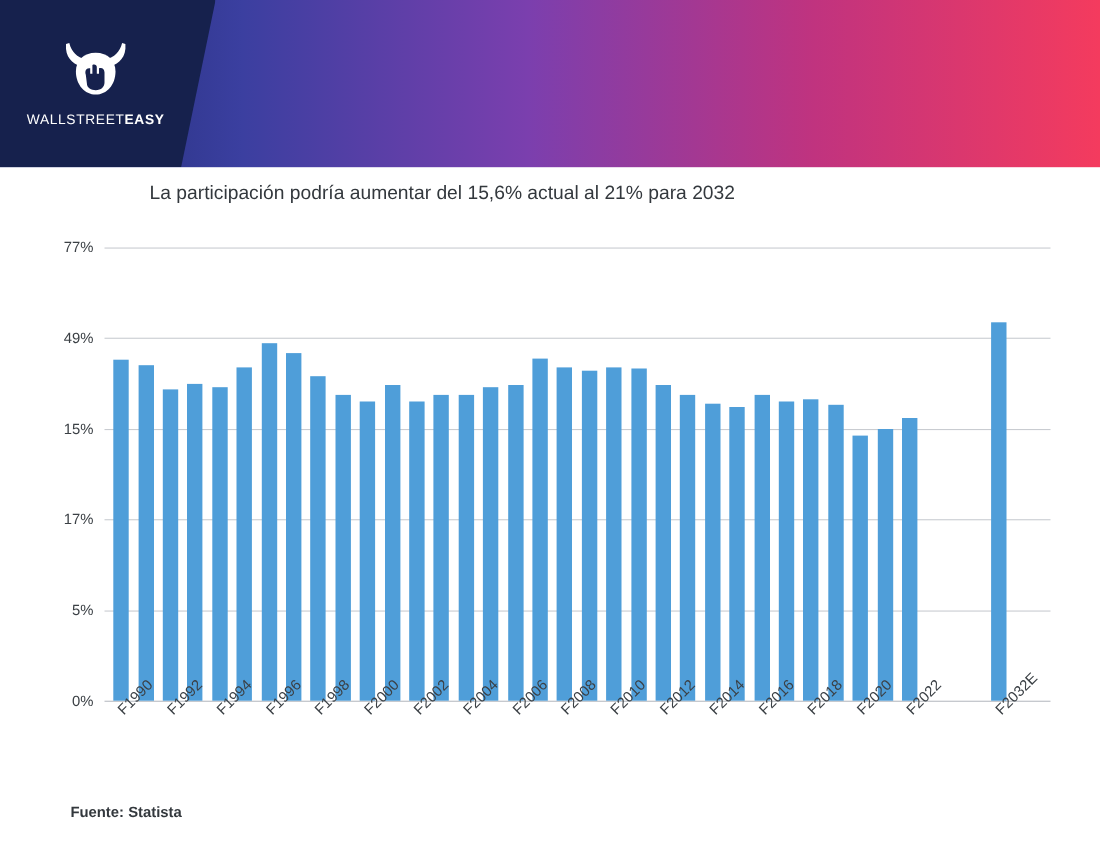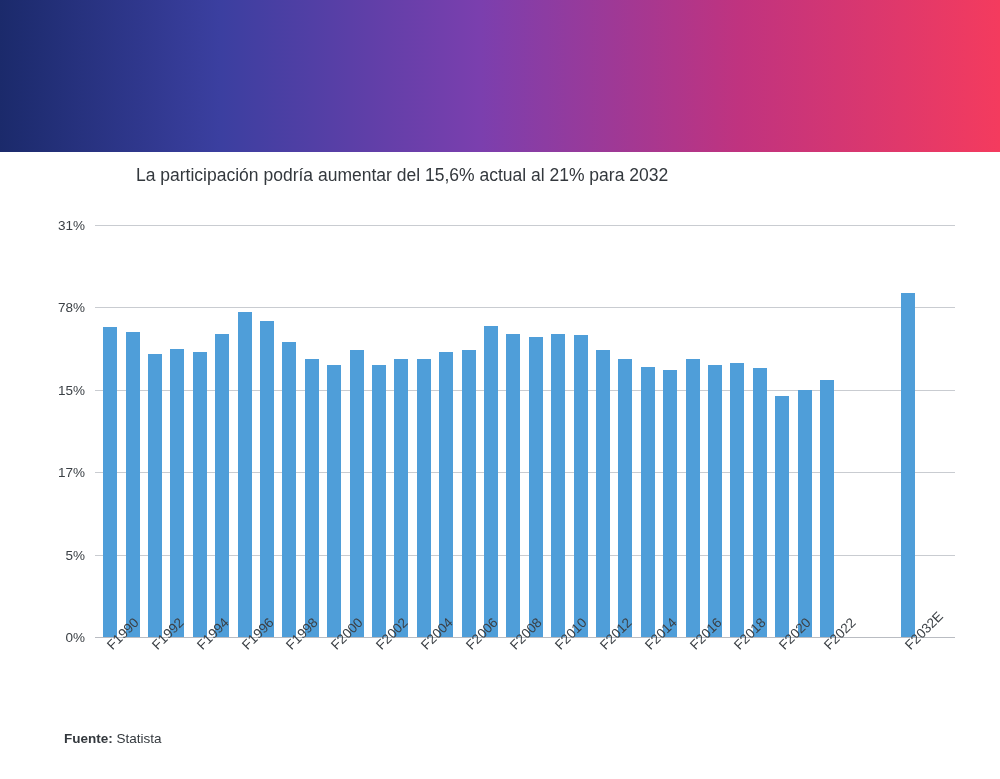--- a/index.html
+++ b/index.html
@@ -135,42 +135,55 @@
   }
 
   
   .source {
     position: absolute;
     left: 64px; top: 731px;
     font-size: 13.5px;
     color: #33383d;
   }
   .source b { font-weight: 700; }
-  .source span.val { font-weight: 400; }
+  .source span.val { font-weight: 700; }
 </style>
 </head>
 <body>
 
 <div id="page">
 
   <div class="header">
+    <div class="logo-panel">
+      <div class="logo-mark">
+        <svg width="66" height="58" viewBox="0 0 66 58" xmlns="http://www.w3.org/2000/svg">
+          <path d="M6 4 C5 16, 12 22, 19 24 L24 18 C16 16, 11 11, 9 3 Z" fill="#ffffff"></path>
+          <path d="M60 4 C61 16, 54 22, 47 24 L42 18 C50 16, 55 11, 57 3 Z" fill="#ffffff"></path>
+          <path d="M33 12 C22 12, 15 19, 15 29 C15 41, 23 50, 33 50 C43 50, 51 41, 51 29 C51 19, 44 12, 33 12 Z" fill="#ffffff"></path>
+          <path d="M27 26 C24 26, 23 29, 24 32 L25 40 C25 44, 29 46, 33 46 C38 46, 41 43, 41 39 L41 30 C41 27, 39 25, 36 26 L36 31 L34 31 L34 25 C34 23, 32 22, 30 23 L30 31 L28 31 L28 26 Z" fill="#16214d"></path>
+        </svg>
+      </div>
+      <div class="logo-text">
+        <span>WALLSTREET</span><b>EASY</b>
+      </div>
+    </div>
     <div class="header-title">
     </div>
   </div>
 
   <div class="subtitle">La participación podría aumentar del 15,6% actual al 21% para 2032</div>
 
   <div class="chart-wrap">
     <div class="ytick-col" id="yticks">
         <div class="ytick" style="top: 412px;">0%</div>
         <div class="ytick" style="top: 329.6px;">5%</div>
         <div class="ytick" style="top: 247.2px;">17%</div>
         <div class="ytick" style="top: 164.8px;">15%</div>
-        <div class="ytick" style="top: 82.4px;">78%</div>
-        <div class="ytick" style="top: 0px;">31%</div>
+        <div class="ytick" style="top: 82.4px;">49%</div>
+        <div class="ytick" style="top: 0px;">77%</div>
       </div>
     <div class="plot" id="plot">
       <div id="gridlines">
           <div class="gridline base" style="top: 412px;"></div>
           <div class="gridline" style="top: 329.6px;"></div>
           <div class="gridline" style="top: 247.2px;"></div>
           <div class="gridline" style="top: 164.8px;"></div>
           <div class="gridline" style="top: 82.4px;"></div>
           <div class="gridline" style="top: 0px;"></div>
         </div>

